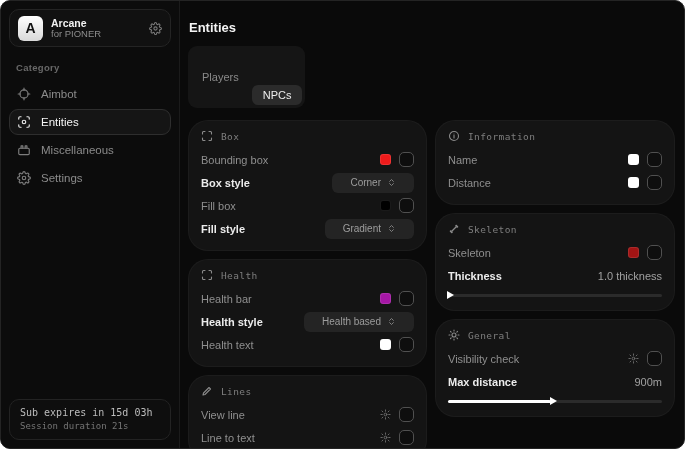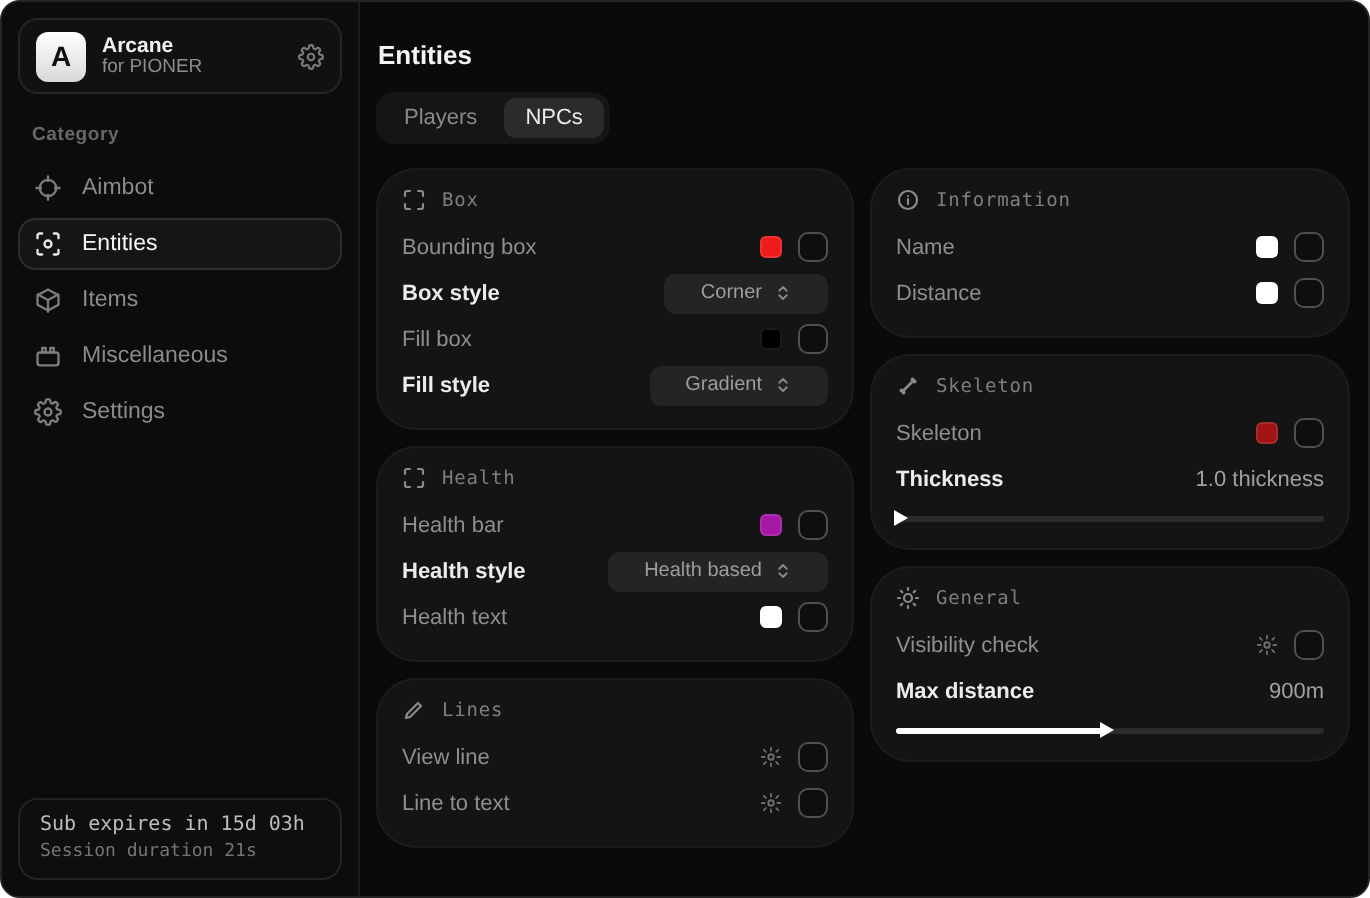--- a/index.html
+++ b/index.html
@@ -53,21 +53,21 @@
   .page-title { font-size:13px; font-weight:700; color:#f4f4f4; margin:6px 0 0 1px; }
   .tabs {
     display:inline-flex; gap:2px; background:#151515; border-radius:9px;
     padding:3px; margin-top:11px;align-items:center;
   }
   .tab {
     font-size:11px; color:#8a8a8a; padding:4px 11px; border-radius:6px;
     background:transparent; border:none; cursor:pointer;
     font-family:"Liberation Sans", sans-serif;
   }
-  .tab.active { background:#2b2b2b; color:#ededed; }
+  .tab.active { background:#2b2b2b; color:#ededed;margin-top:36px; }
   .panel-grid { display:flex; gap:8px; margin-top:12px; align-items:flex-start; }
   .col { display:flex; flex-direction:column; gap:8px; }
   .col-left { width:239px; }
   .col-right { width:240px; }
   .panel {
     background:#141414; border:1px solid rgba(255,255,255,0.035);
     border-radius:20px; padding:9px 12px 10px 12px;
   }
   .panel-head {
     display:flex; align-items:center; gap:8px; margin-bottom:6px;
@@ -147,29 +147,20 @@
           <svg width="14" height="14" viewBox="0 0 24 24" fill="none" stroke="currentColor" stroke-width="2" stroke-linecap="round" stroke-linejoin="round">
               <path d="M3 7V5a2 2 0 0 1 2-2h2M17 3h2a2 2 0 0 1 2 2v2M21 17v2a2 2 0 0 1-2 2h-2M7 21H5a2 2 0 0 1-2-2v-2"></path>
               <circle cx="12" cy="12" r="3"></circle>
             </svg>
         </span>
         <span>Entities</span>
       </div>
       <div class="nav-item">
         <span class="nicon">
           <svg width="14" height="14" viewBox="0 0 24 24" fill="none" stroke="currentColor" stroke-width="2" stroke-linecap="round" stroke-linejoin="round">
-              <path d="M21 16V8l-9-5-9 5v8l9 5 9-5z"></path>
-              <path d="M3.3 7.3L12 12l8.7-4.7M12 22V12"></path>
-            </svg>
-        </span>
-        <span>Items</span>
-      </div>
-      <div class="nav-item">
-        <span class="nicon">
-          <svg width="14" height="14" viewBox="0 0 24 24" fill="none" stroke="currentColor" stroke-width="2" stroke-linecap="round" stroke-linejoin="round">
               <rect x="3" y="9" width="18" height="11" rx="2"></rect>
               <path d="M7 9V5h3v4M14 9V5h3v4"></path>
             </svg>
         </span>
         <span>Miscellaneous</span>
       </div>
       <div class="nav-item">
         <span class="nicon">
           <svg width="14" height="14" viewBox="0 0 24 24" fill="none" stroke="currentColor" stroke-width="2" stroke-linecap="round" stroke-linejoin="round">
               <circle cx="12" cy="12" r="3"></circle>

